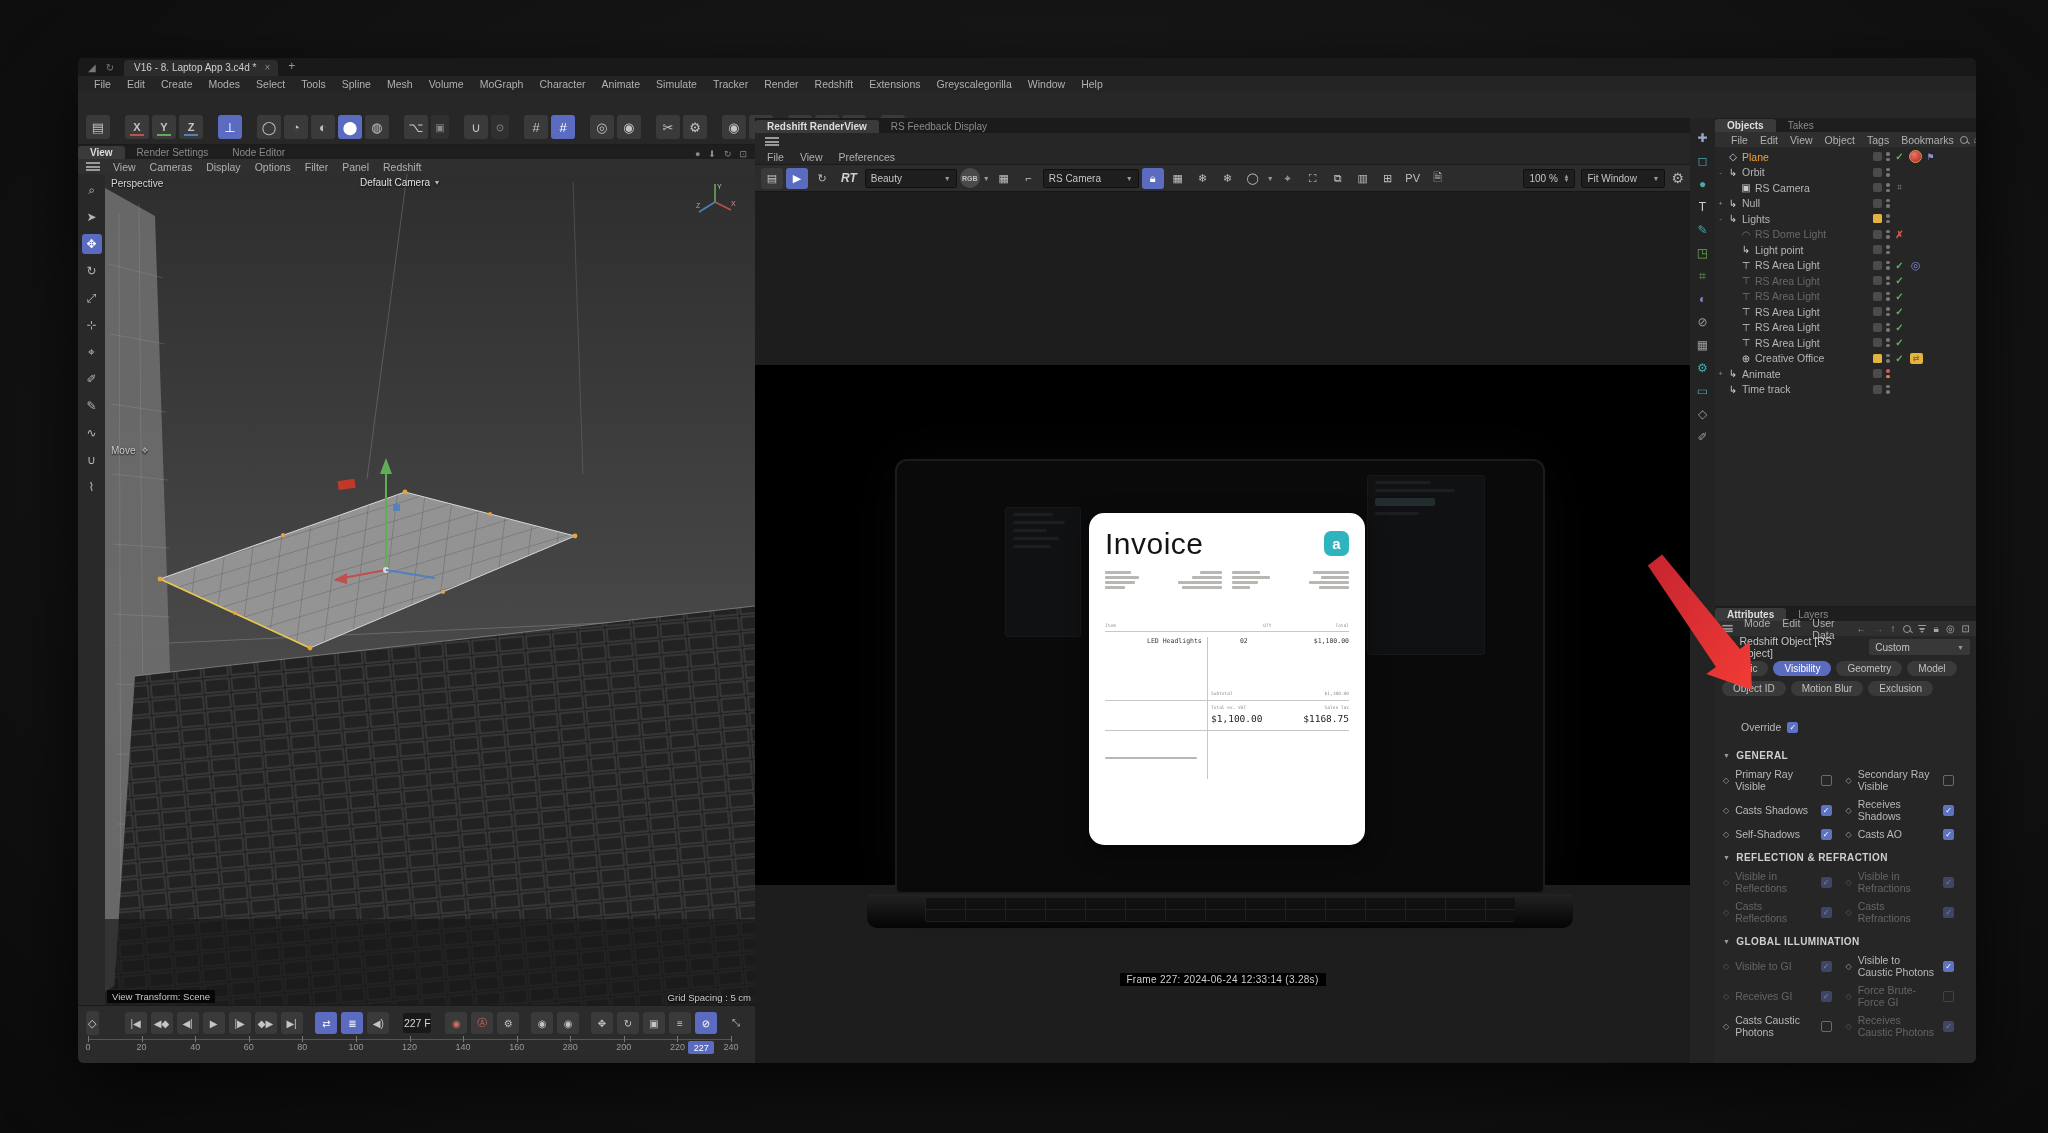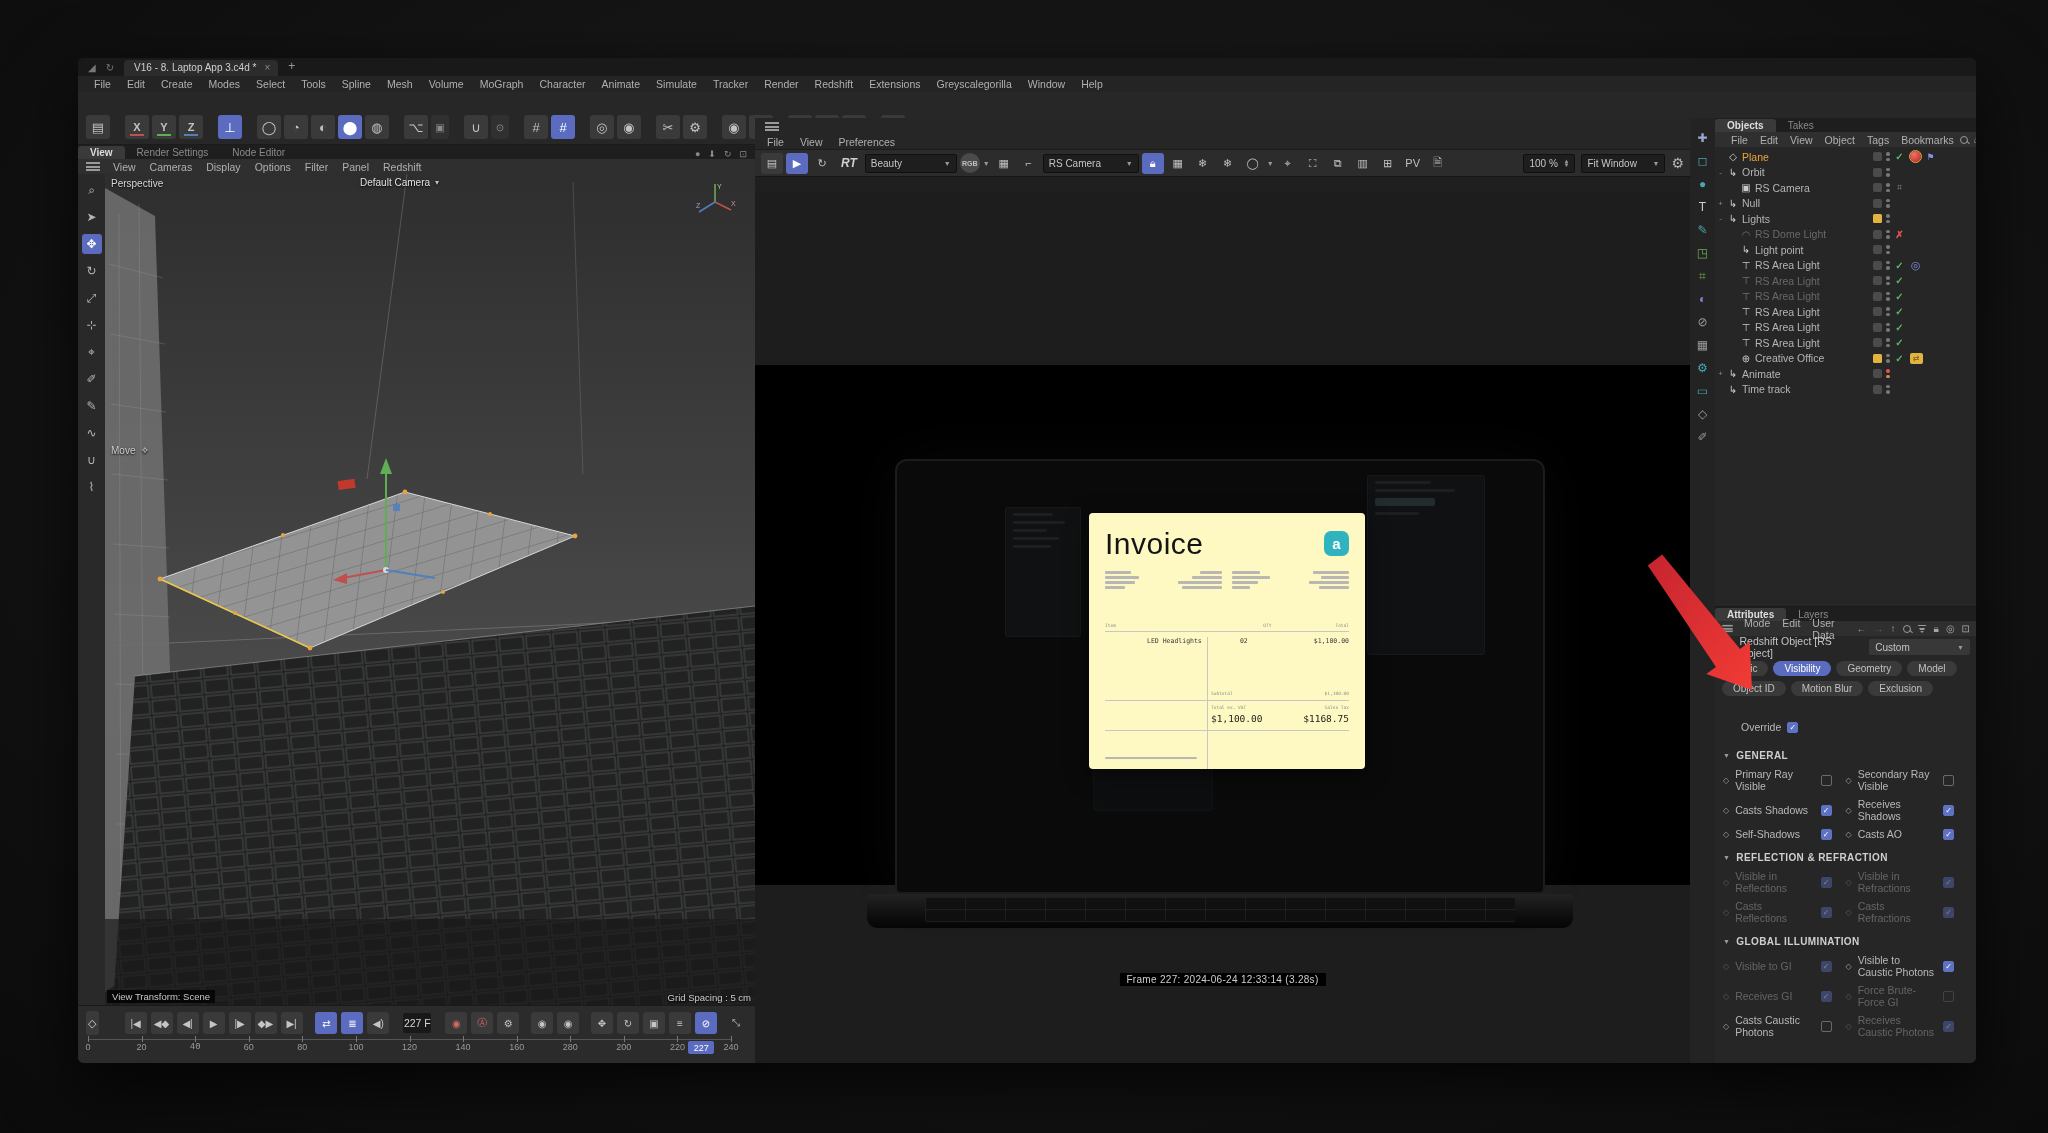--- a/index.html
+++ b/index.html
@@ -99,21 +99,21 @@
   
   .laptop-screen { position:absolute; left:140px; top:94px; width:650px; height:435px; background:#0a0a0a; border:2px solid #1c1c1c; border-radius:12px 12px 6px 6px; box-shadow:0 0 60px rgba(120,130,140,.06); }
   .laptop-base { position:absolute; left:112px; top:529px; width:706px; height:34px; background:linear-gradient(#232323, #0c0c0c 70%, #050505); border-radius:4px 4px 10px 10px; }
   .kb-area { position:absolute; left:58px; top:4px; right:58px; height:24px; background:#101010; border-radius:2px;
     background-image:repeating-linear-gradient(90deg, #1f2124 0 1px, transparent 1px 40px), repeating-linear-gradient(0deg, #1f2124 0 1px, transparent 1px 12px); opacity:.9; }
   .ghost { position:absolute; background:#15171a; border:1px solid #23262b; border-radius:3px; opacity:.55; }
   .ghost .gl { height:3px; background:#2b2f36; border-radius:2px; margin:5px 7px; }
   .ghost .gbtn { height:8px; background:#37474a; border-radius:2px; margin:6px 7px; }
 
   
-  .invoice { position:absolute; left:192px; top:52px; width:276px; height:256px; background:#fef9c3; border-radius:4px; box-shadow:0 6px 22px rgba(0,0,0,.5); color:#1c1c1c; overflow:hidden; }
+  .invoice { position:absolute; left:192px; top:52px; width:276px; height:332px; background:#ffffff; border-radius:15px; box-shadow:0 6px 22px rgba(0,0,0,.5); color:#1c1c1c; overflow:hidden; }
   .inv-head { display:flex; align-items:flex-start; justify-content:space-between; padding:14px 16px 0 16px; }
   .inv-title { font-size:30px; font-weight:500; letter-spacing:.5px; color:#141414; }
   .inv-logo { width:25px; height:25px; background:#2fb3be; border-radius:7px; color:#fff; font-weight:bold; font-size:15px; display:flex; align-items:center; justify-content:center; margin-top:4px; }
   .inv-meta { display:flex; gap:10px; padding:10px 16px 0 16px; }
   .mcol { flex:1; display:flex; flex-direction:column; gap:2.5px; }
   .mcol.r { align-items:flex-end; }
   .mbar { height:2.5px; background:#b9b7b3; border-radius:1px; }
   .inv-table { position:relative; margin:34px 16px 0 16px; font-family:"DejaVu Sans Mono", monospace; }
   .inv-cols { display:flex; font-size:4.5px; color:#8f8d89; padding-bottom:3px; }
   .inv-cols .c2 { margin-left:auto; margin-right:64px; }
@@ -452,21 +452,21 @@
           <span style="margin-left:auto;"></span>
           <span class="kbtn" style="background:none;">⤡</span>
         </div>
         <div class="ruler" id="ruler">
             <div class="ruler-line"></div>
             <span class="tickmark" style="left: 0%;"></span>
             <span class="tick" style="left: 0%;">0</span>
             <span class="tickmark" style="left: 8.33333%;"></span>
             <span class="tick" style="left: 8.33333%;">20</span>
             <span class="tickmark" style="left: 16.6667%;"></span>
-            <span class="tick" style="left: 16.6667%; font-family: Liberation Mono, monospace;">40</span>
+            <span class="tick" style="left: 16.6667%;">40</span>
             <span class="tickmark" style="left: 25%;"></span>
             <span class="tick" style="left: 25%;">60</span>
             <span class="tickmark" style="left: 33.3333%;"></span>
             <span class="tick" style="left: 33.3333%;">80</span>
             <span class="tickmark" style="left: 41.6667%;"></span>
             <span class="tick" style="left: 41.6667%;">100</span>
             <span class="tickmark" style="left: 50%;"></span>
             <span class="tick" style="left: 50%;">120</span>
             <span class="tickmark" style="left: 58.3333%;"></span>
             <span class="tick" style="left: 58.3333%;">140</span>
@@ -479,20 +479,24 @@
             <span class="tickmark" style="left: 91.6667%;"></span>
             <span class="tick" style="left: 91.6667%;">220</span>
             <span class="tickmark" style="left: 100%;"></span>
             <span class="tick" style="left: 100%;">240</span>
             <span class="playhead" style="left: 94.5833%;">227</span>
           </div>
       </div>
     </div>
 
     <div class="center-pane">
+      <div class="rv-tabs" id="rv-tabs">
+          <span class="ptab active">Redshift RenderView</span>
+          <span class="ptab">RS Feedback Display</span>
+        </div>
       <div class="rv-burger-row">
           <span class="burger"></span>
         </div>
       <div class="rv-menu" id="rv-menu">
           <span class="mi">File</span>
           <span class="mi">View</span>
           <span class="mi">Preferences</span>
         </div>
       <div class="rv-toolbar">
         <span class="rvb">▤</span>

